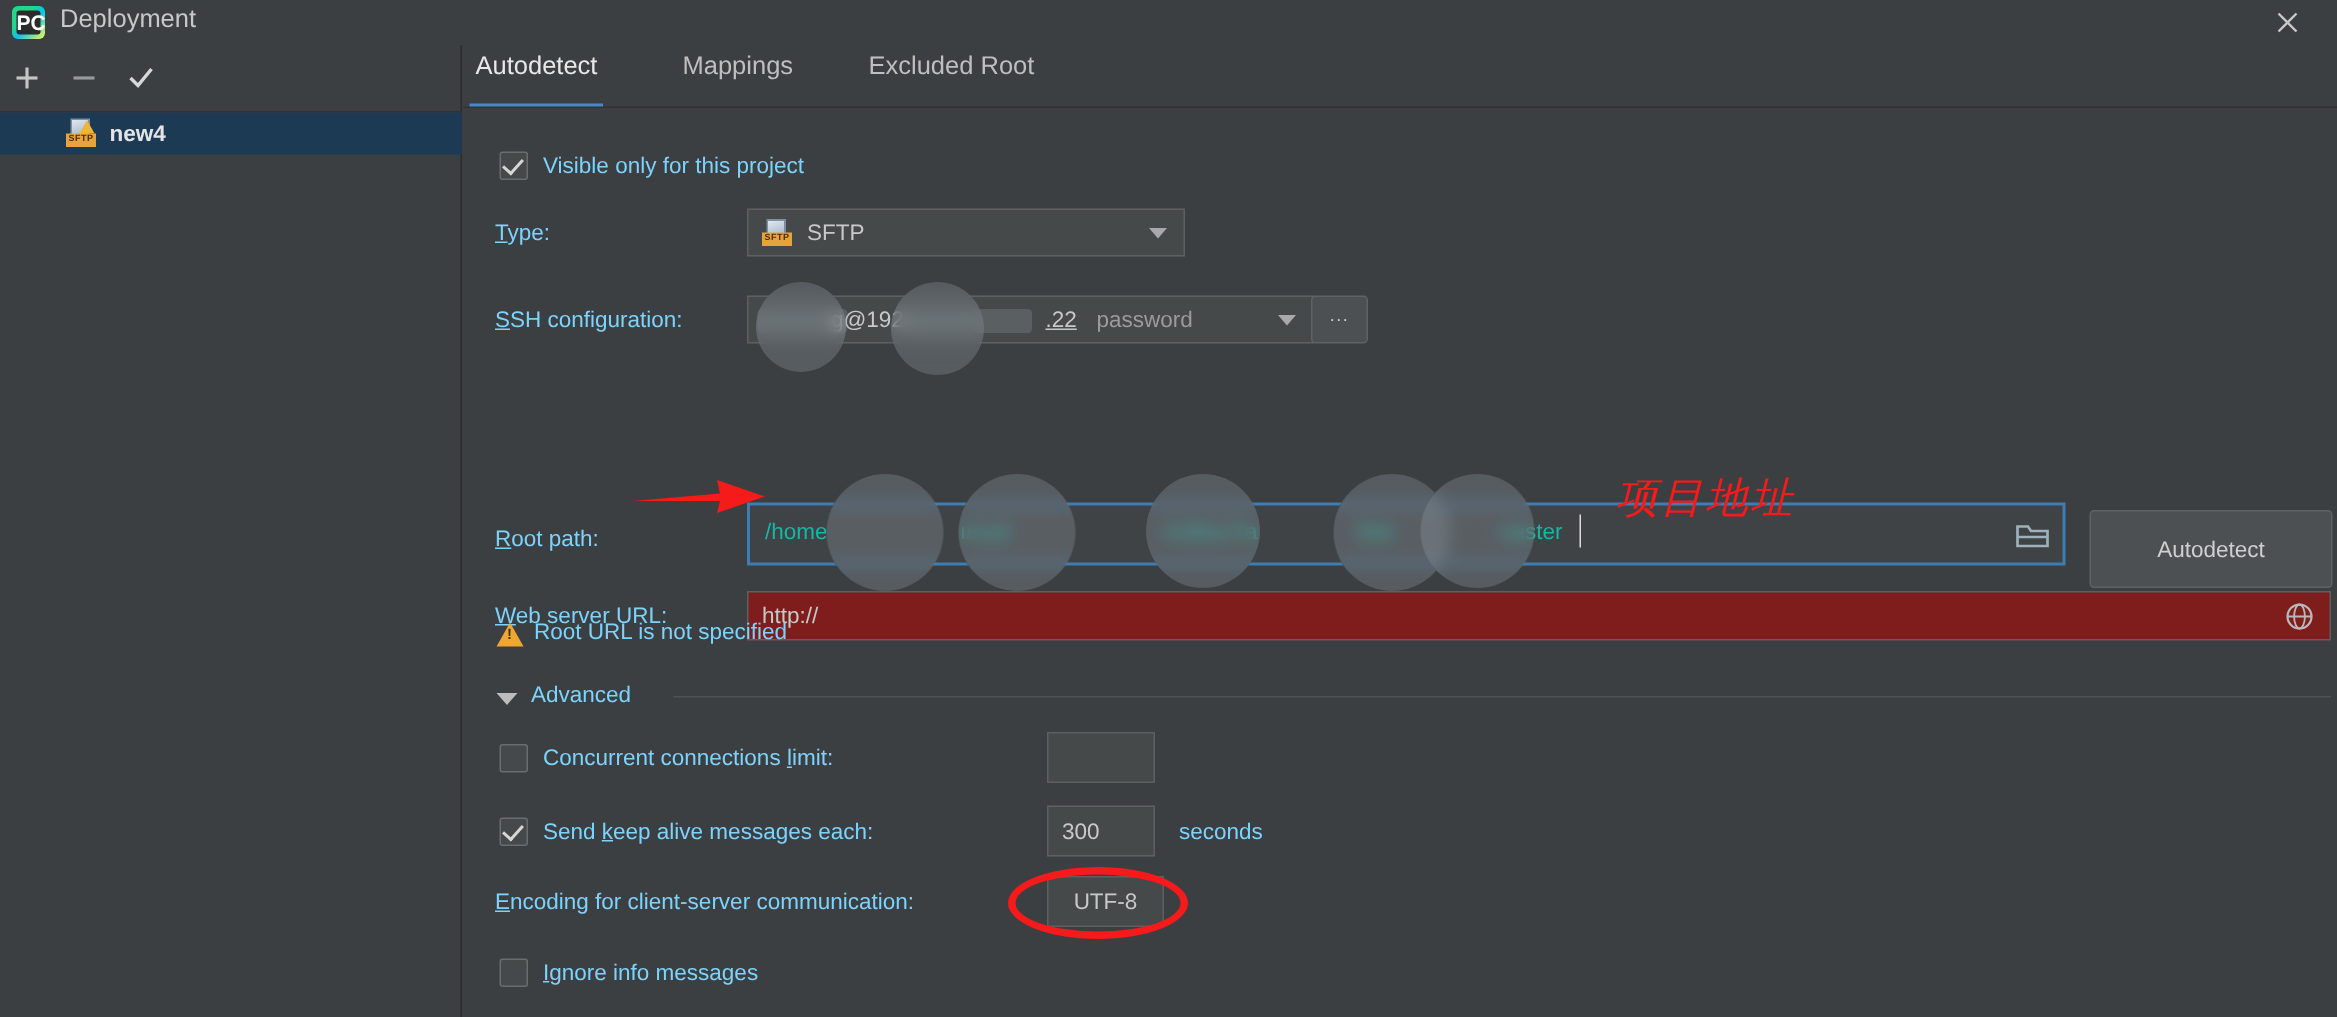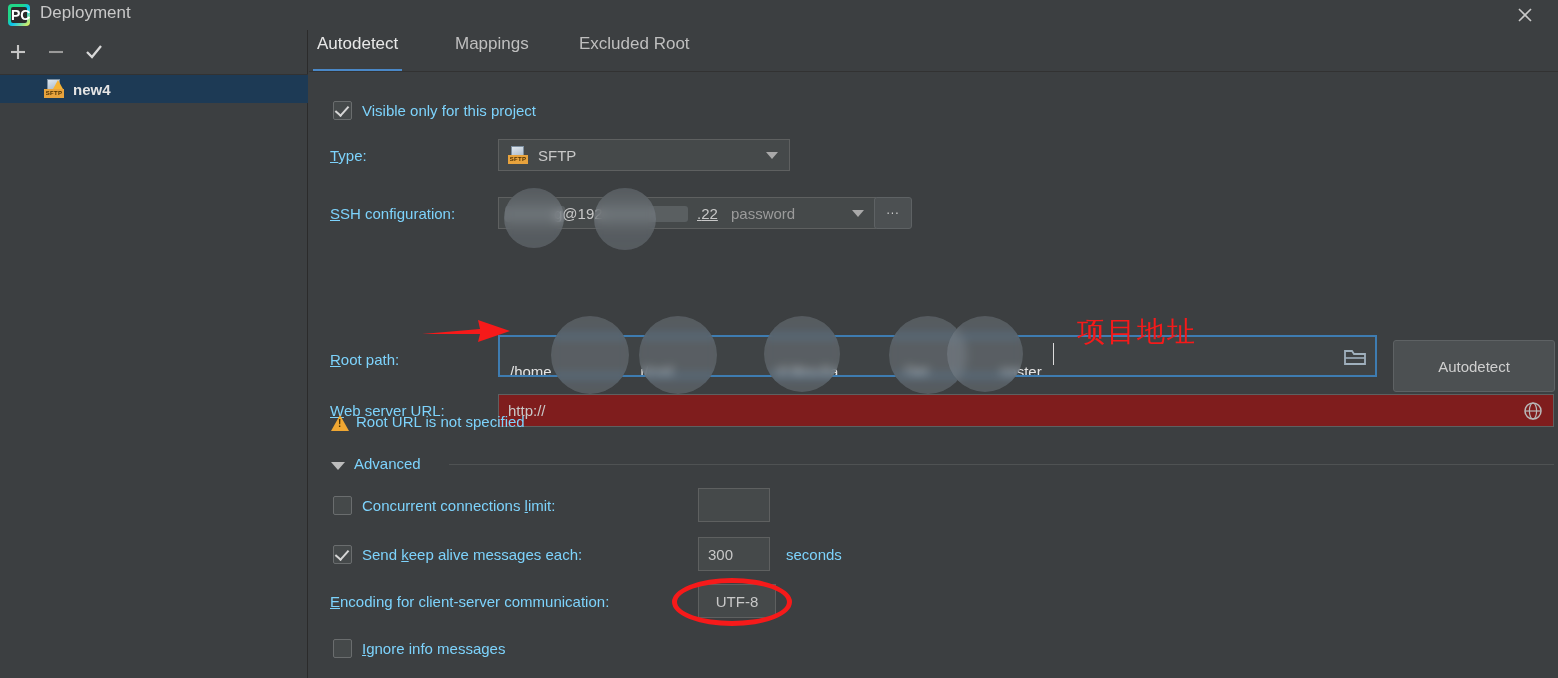--- a/index.html
+++ b/index.html
@@ -205,22 +205,22 @@
     background: #3f4345;
     border: 2px solid #3e7cb1;
     color: #d0d0d0; font-size: 15px;
     display: flex; align-items: center;
   }
   #rootpath-text {
     position: relative; width: 100%; height: 100%;
     overflow: hidden; white-space: nowrap;
   }
   .rp-seg {
-    position: absolute; top: 26px;
-    font-size: 15px; color: #e5e5e5;
+    position: absolute; top: 9px;
+    font-size: 15px; color: #14b8a6;
     white-space: nowrap;
   }
   #rp-caret {
     position: absolute; top: 6px; width: 1px; height: 22px;
     background: #dcdcdc;
   }
   .blurblob {
     position: absolute;
     border-radius: 50%;
     background: rgba(150,160,168,0.30);
@@ -446,17 +446,17 @@
 
     <div class="cb" style="left:24px; top:609px;"></div>
     <div class="row-label" style="left:53px; top:610px;"><span class="mn">I</span>gnore info messages</div>
 
   </div>
 
   <svg id="red-arrow" style="left:420px; top:308px;" width="100" height="44">
     <path d="M2 26 L60 21 L58 12 L90 23 L58 34 L60 26 Z" fill="#f61a1a"></path>
   </svg>
 
-  <div id="red-zh" style="left:1077px; top:313px;">项目地址</div>
+  <div id="red-zh" style="left:1077px; top:313px;font-style:italic;">项目地址</div>
 
   <div id="red-ellipse" style="left:672px; top:578px; width:120px; height:48px;"></div>
 
 </div>
 
 </body></html>

